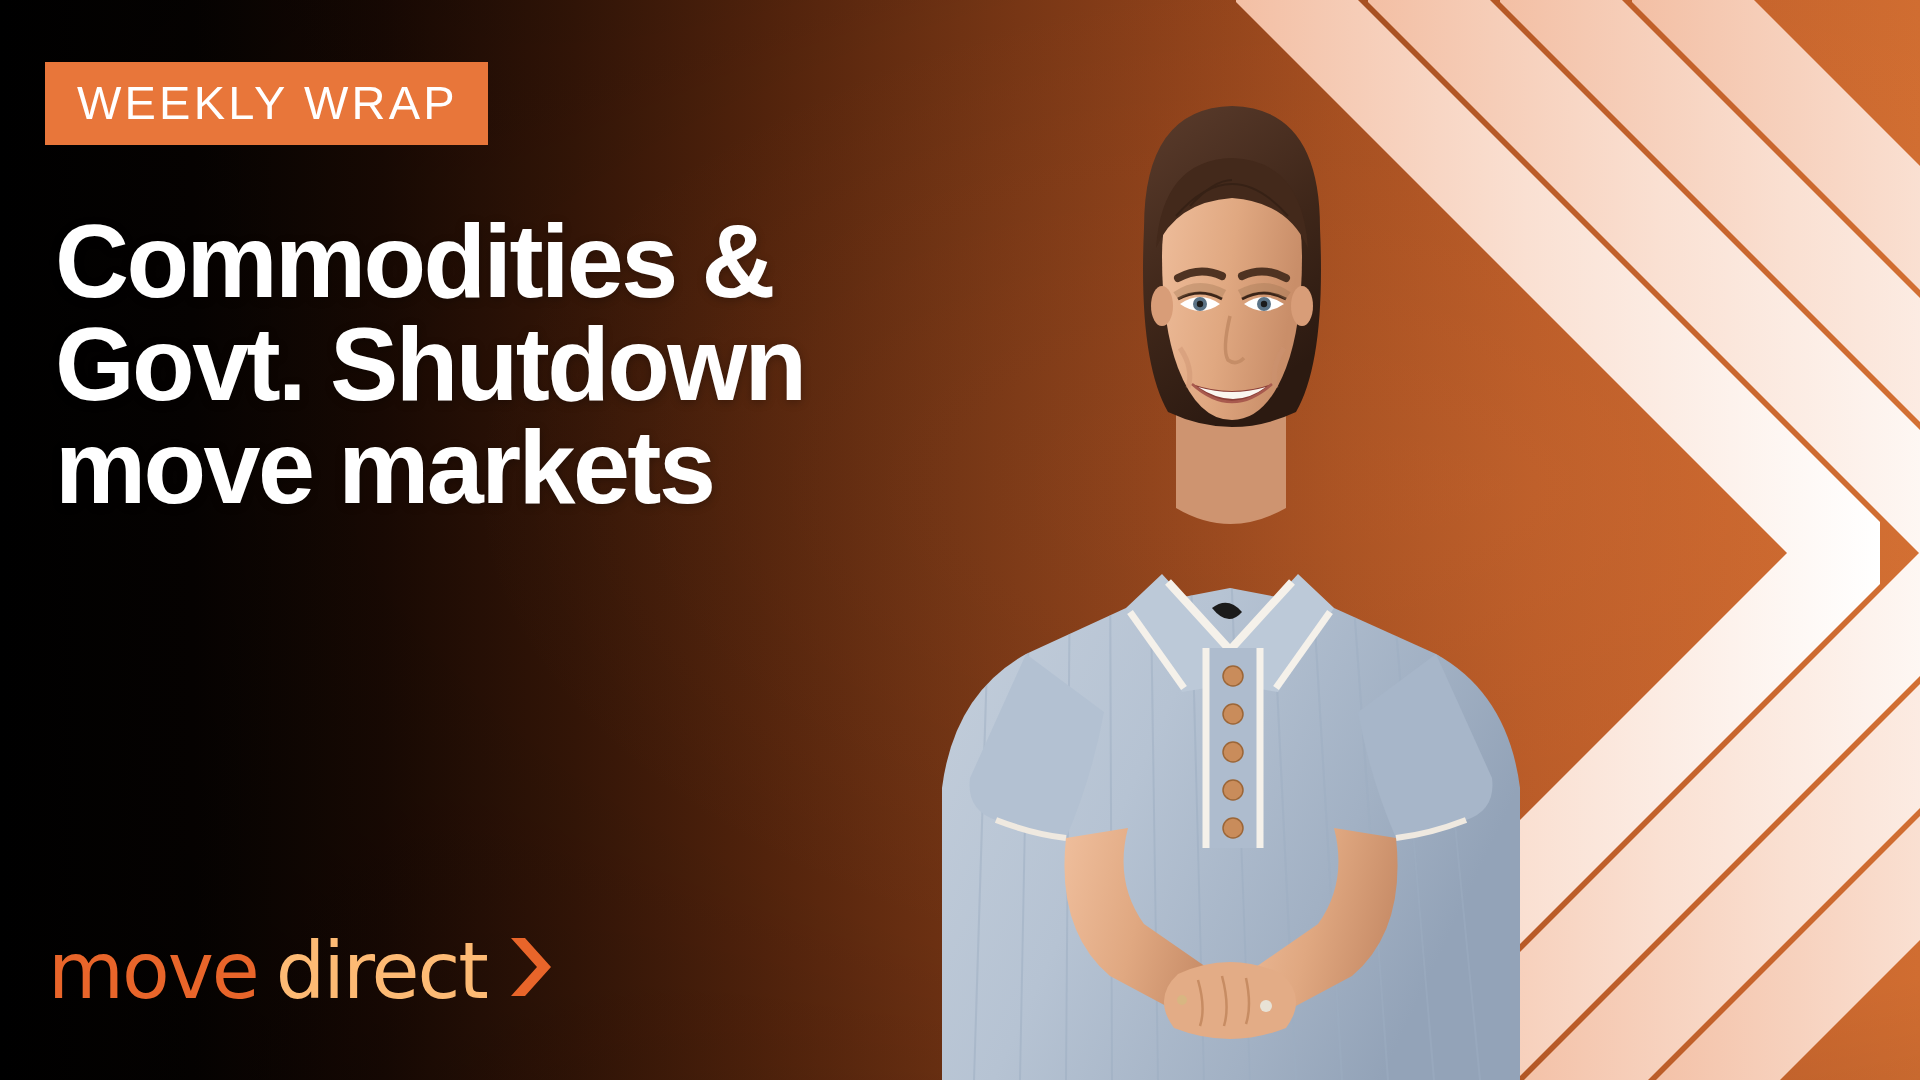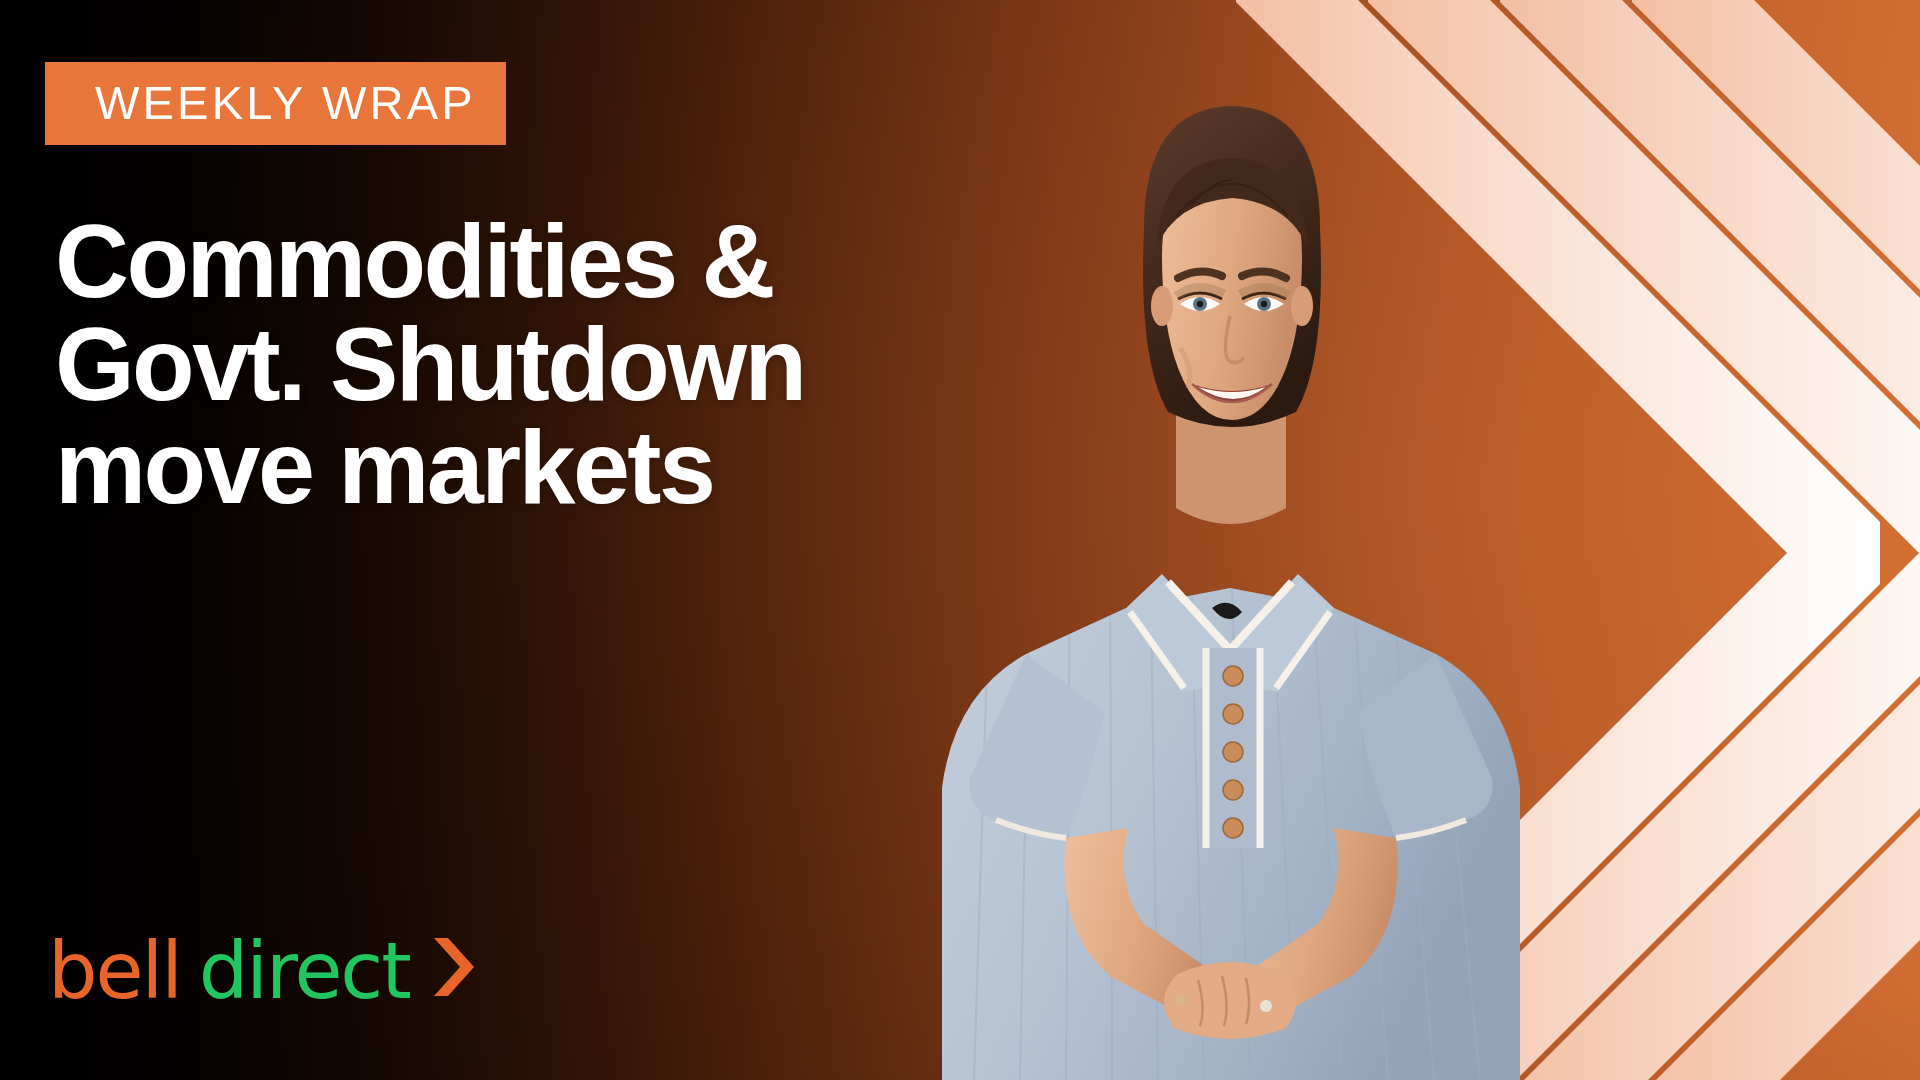--- a/index.html
+++ b/index.html
@@ -55,21 +55,21 @@
     position:absolute;
     left:930px; top:88px;
     width:660px; height:992px;
   }
   .presenter svg{ display:block; width:100%; height:100%; }
 
   
   .badge{
     position:absolute;
     left:45px; top:62px;
-    padding:17px 30px 19px 50px;
+    padding:17px 30px 19px 32px;
     background:#E8763A;
   }
   .badge-label{
     color:#ffffff;
     font-size:47px;
     font-weight:400;
     letter-spacing:3.2px;
     line-height:1;
     white-space:nowrap;
     font-family:"Liberation Sans", sans-serif;
@@ -104,21 +104,21 @@
     gap:18px;
   }
   .logo-word{
     font-family:"DejaVu Sans", sans-serif;
     font-size:78px;
     font-weight:400;
     line-height:1;
     letter-spacing:-2px;
   }
   .logo-bell{ color:#E8652A; }
-  .logo-direct{ color:#22c55e; }
+  .logo-direct{ color:#fdba74; }
   .logo-chevron{ display:block; width:50px; height:62px; margin-bottom:8px; }
 </style>
 </head>
 <body>
 
 <div id="stage">
 
   <div class="bg-base"></div>
   <div class="bg-vignette"></div>
 
@@ -276,21 +276,21 @@
     <span class="badge-label">WEEKLY WRAP</span>
   </div>
 
   <div class="headline">
     <span class="line">Commodities &amp;</span>
     <span class="line">Govt. Shutdown</span>
     <span class="line">move markets</span>
   </div>
 
   <div class="logo">
-    <span class="logo-word logo-bell">bell</span>
+    <span class="logo-word logo-bell">move</span>
     <span class="logo-word logo-direct">direct</span>
     <span class="logo-chevron">
       <svg viewBox="0 0 50 62" xmlns="http://www.w3.org/2000/svg">
         <path d="M 6 2 L 20 2 L 46 31 L 20 60 L 6 60 L 32 31 Z" fill="#E8652A"></path>
       </svg>
     </span>
   </div>
 
 </div>
 

